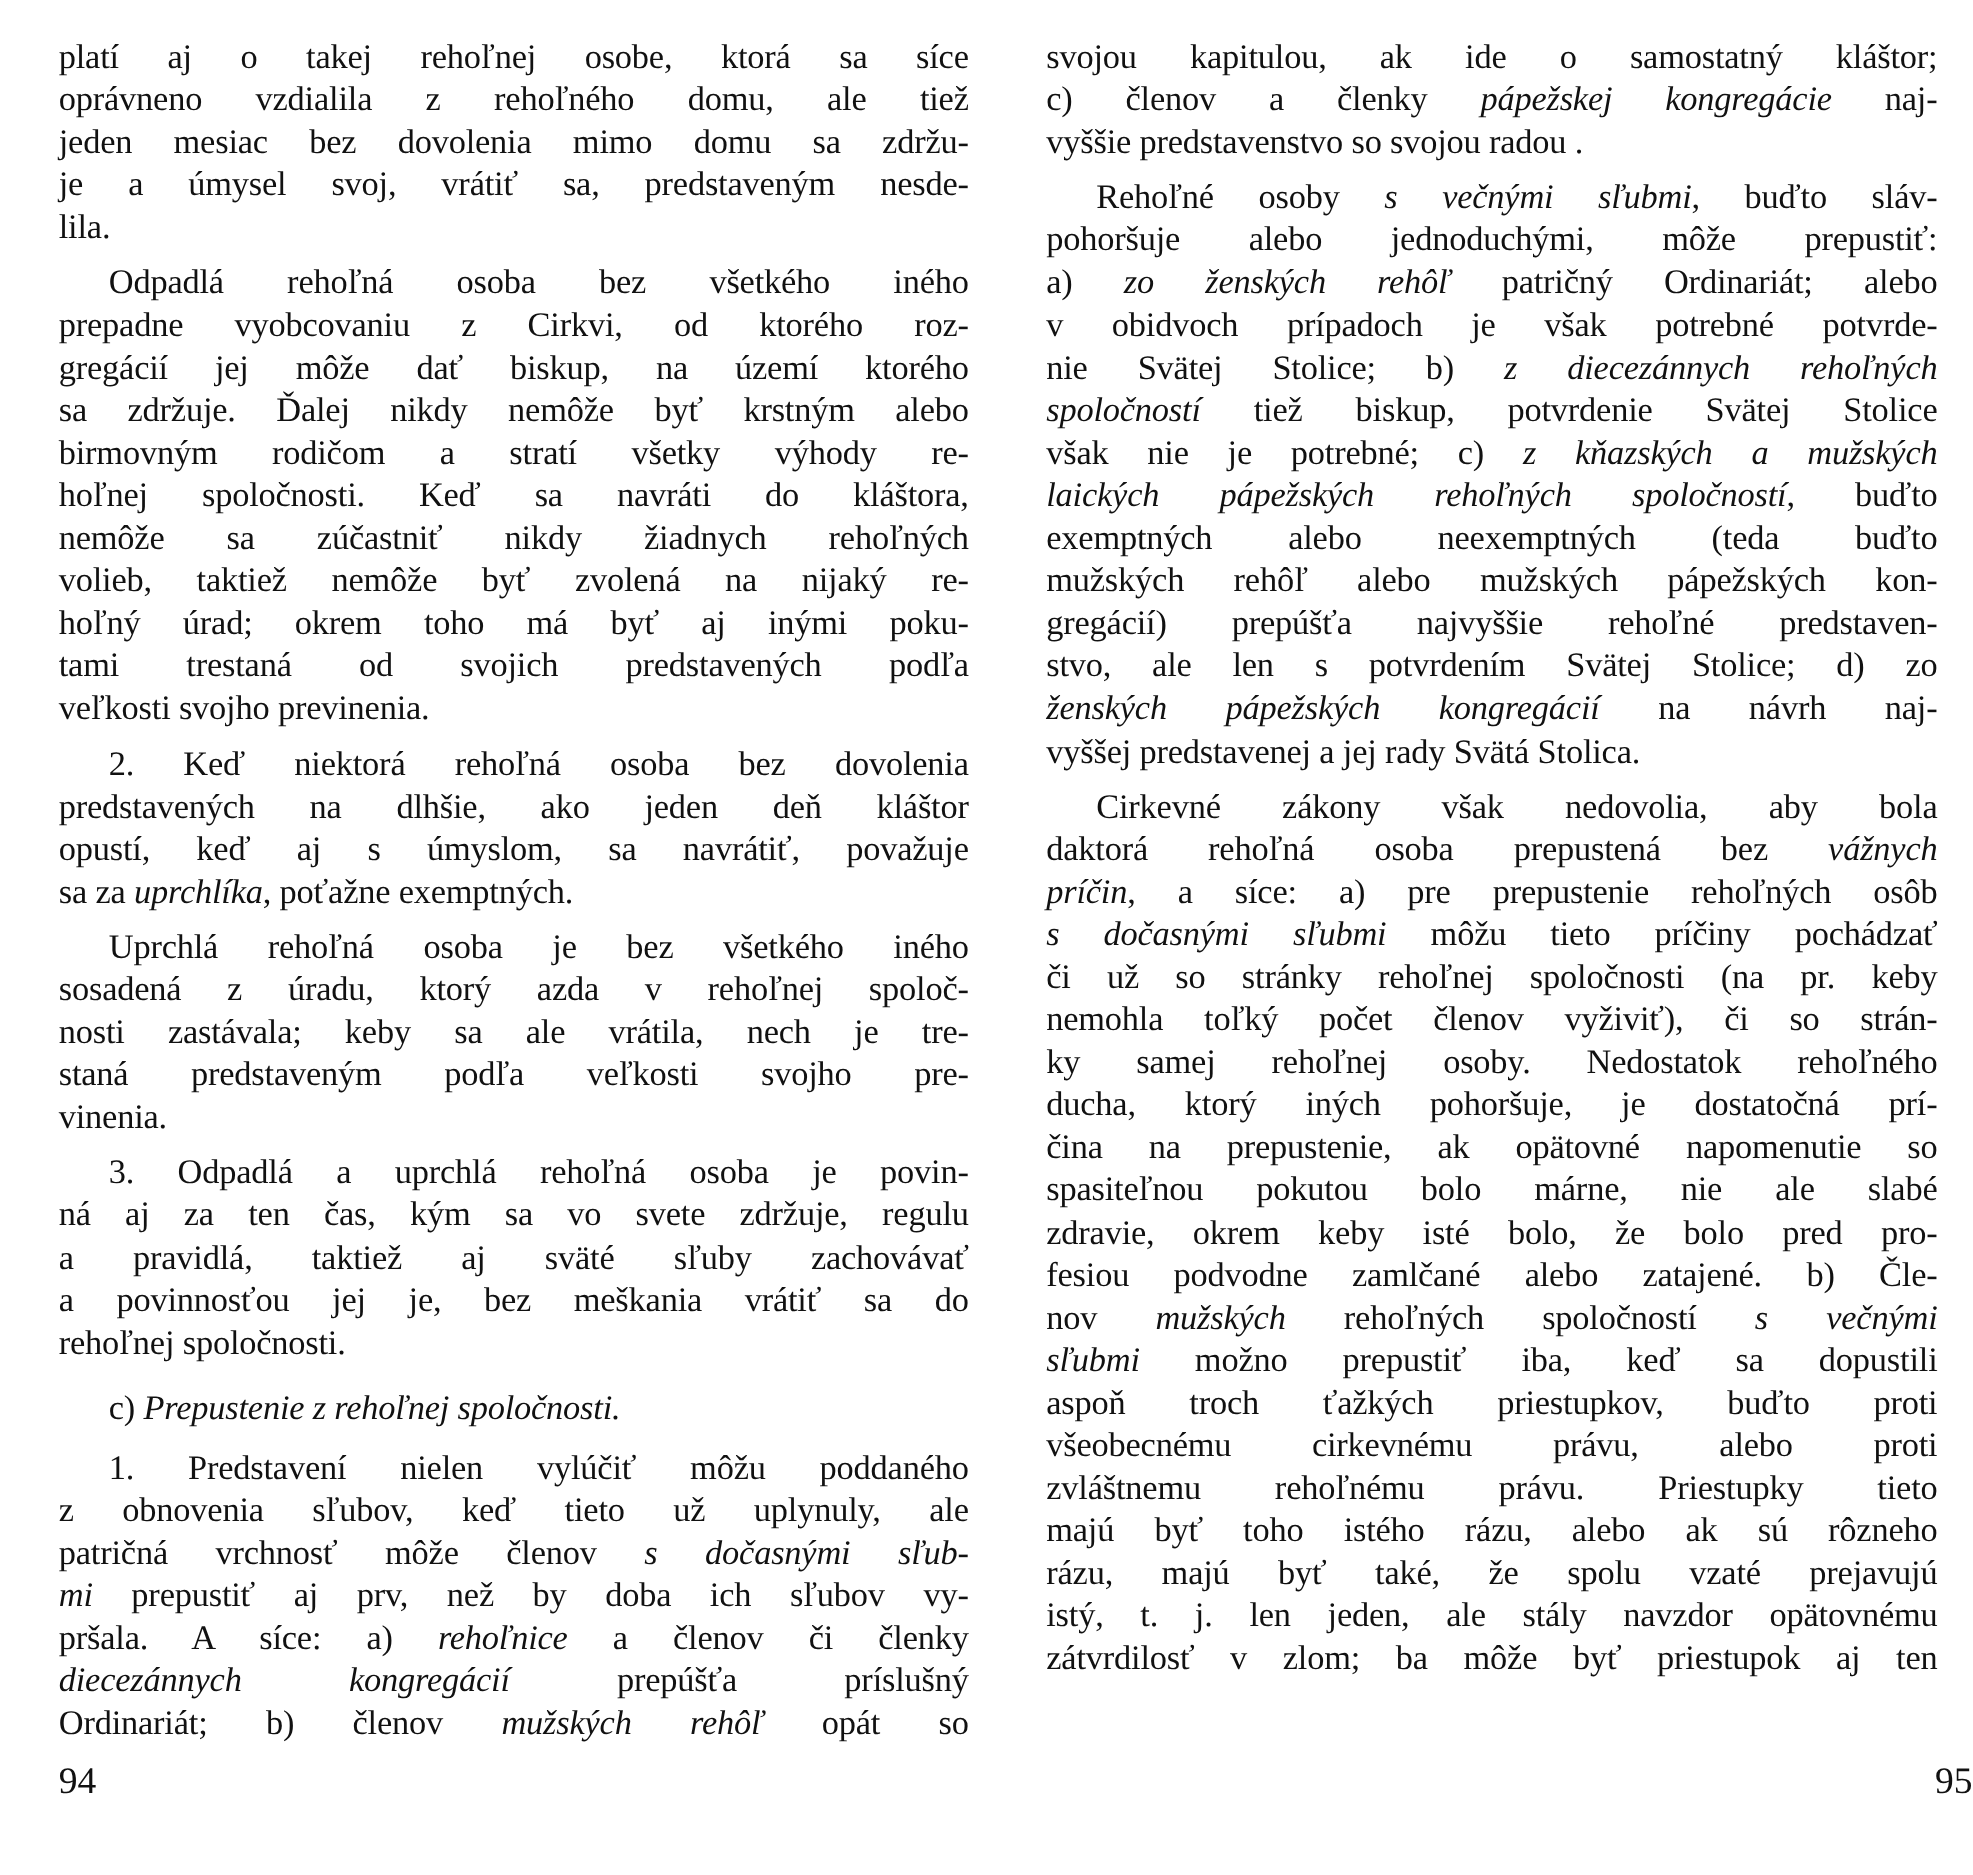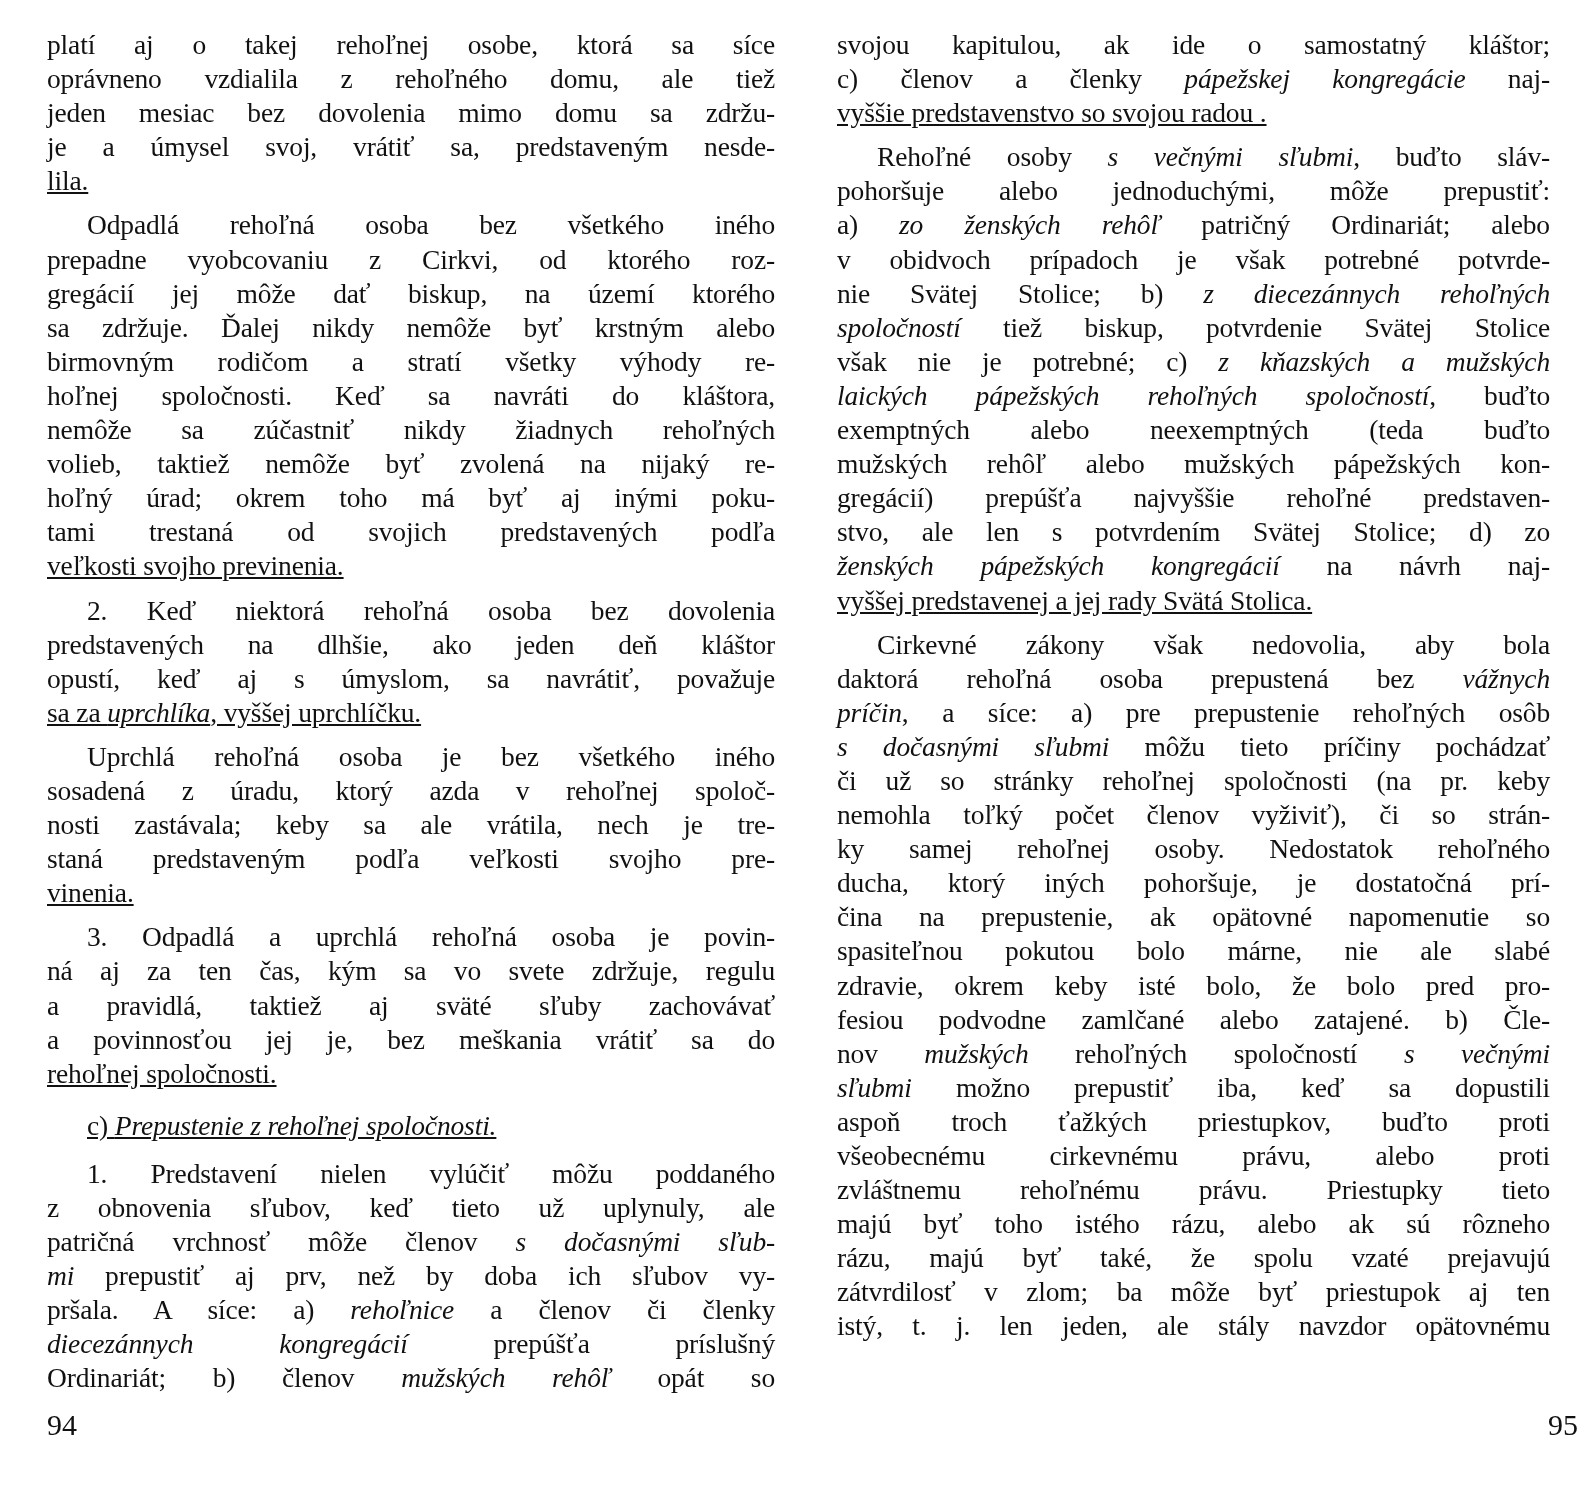--- a/index.html
+++ b/index.html
@@ -5,21 +5,21 @@
     html, body { margin: 0; padding: 0; background: #ffffff; }
     body { width: 1578px; height: 1500px; position: relative; overflow: hidden;
            font-family: "Liberation Serif", "DejaVu Serif", serif; color: #111; }
     .page { position: absolute; top: 28px; width: 728px; }
     .page.left { left: 47px; }
     .page.right { left: 837px; width: 713px; }
     .para { margin: 0 0 10px 0; }
     .line { display: block; font-size: 27.5px; line-height: 34.1px; height: 34.1px;
             text-align: justify; text-align-last: justify; white-space: nowrap;
             overflow: visible; letter-spacing: -0.15px; }
-    .line.last { text-align-last: left; text-decoration: underline; }
+    .line.last { text-align-last: left; }
     .line.indent { padding-left: 40px; }
     .seg { }
     .seg.i { font-style: italic; }
     .heading { margin-top: 18px; margin-bottom: 14px; }
     .pnum { position: absolute; top: 1408px; font-size: 30px; line-height: 34px; }
     .pnum.left { left: 47px; }
     .pnum.right { left: 1548px; }
   </style>
 </head>
 <body>
@@ -42,21 +42,21 @@
       <span class="line"><span class="seg">nemôže sa zúčastniť nikdy žiadnych rehoľných</span></span>
       <span class="line"><span class="seg">volieb, taktiež nemôže byť zvolená na nijaký re-</span></span>
       <span class="line"><span class="seg">hoľný úrad; okrem toho má byť aj inými poku-</span></span>
       <span class="line"><span class="seg">tami trestaná od svojich predstavených podľa</span></span>
       <span class="line last"><span class="seg">veľkosti svojho previnenia.</span></span>
     </div>
     <div class="para">
       <span class="line indent"><span class="seg">2. Keď niektorá rehoľná osoba bez dovolenia</span></span>
       <span class="line"><span class="seg">predstavených na dlhšie, ako jeden deň kláštor</span></span>
       <span class="line"><span class="seg">opustí, keď aj s úmyslom, sa navrátiť, považuje</span></span>
-      <span class="line last"><span class="seg">sa za </span><span class="seg i">uprchlíka</span><span class="seg">, vyššej uprchlíčku.</span></span>
+      <span class="line last"><span class="seg">sa za </span><span class="seg i">uprchlíka</span><span class="seg">, poťažne exemptných.</span></span>
     </div>
     <div class="para">
       <span class="line indent"><span class="seg">Uprchlá rehoľná osoba je bez všetkého iného</span></span>
       <span class="line"><span class="seg">sosadená z úradu, ktorý azda v rehoľnej spoloč-</span></span>
       <span class="line"><span class="seg">nosti zastávala; keby sa ale vrátila, nech je tre-</span></span>
       <span class="line"><span class="seg">staná predstaveným podľa veľkosti svojho pre-</span></span>
       <span class="line last"><span class="seg">vinenia.</span></span>
     </div>
     <div class="para">
       <span class="line indent"><span class="seg">3. Odpadlá a uprchlá rehoľná osoba je povin-</span></span>
@@ -113,19 +113,19 @@
       <span class="line"><span class="seg">spasiteľnou pokutou bolo márne, nie ale slabé</span></span>
       <span class="line"><span class="seg">zdravie, okrem keby isté bolo, že bolo pred pro-</span></span>
       <span class="line"><span class="seg">fesiou podvodne zamlčané alebo zatajené. b) Čle-</span></span>
       <span class="line"><span class="seg">nov </span><span class="seg i">mužských</span><span class="seg"> rehoľných spoločností </span><span class="seg i">s večnými</span></span>
       <span class="line"><span class="seg i">sľubmi</span><span class="seg"> možno prepustiť iba, keď sa dopustili</span></span>
       <span class="line"><span class="seg">aspoň troch ťažkých priestupkov, buďto proti</span></span>
       <span class="line"><span class="seg">všeobecnému cirkevnému právu, alebo proti</span></span>
       <span class="line"><span class="seg">zvláštnemu rehoľnému právu. Priestupky tieto</span></span>
       <span class="line"><span class="seg">majú byť toho istého rázu, alebo ak sú rôzneho</span></span>
       <span class="line"><span class="seg">rázu, majú byť také,  že spolu vzaté prejavujú</span></span>
+      <span class="line"><span class="seg">istý, t. j. len jeden, ale stály navzdor opätovnému</span></span>
       <span class="line"><span class="seg">zátvrdilosť v zlom; ba môže byť priestupok aj ten</span></span>
-      <span class="line"><span class="seg">istý, t. j. len jeden, ale stály navzdor opätovnému</span></span>
     </div>
   </div>
 
 <div class="pnum left">94</div>
 <div class="pnum right">95</div>
 
 </body></html>

